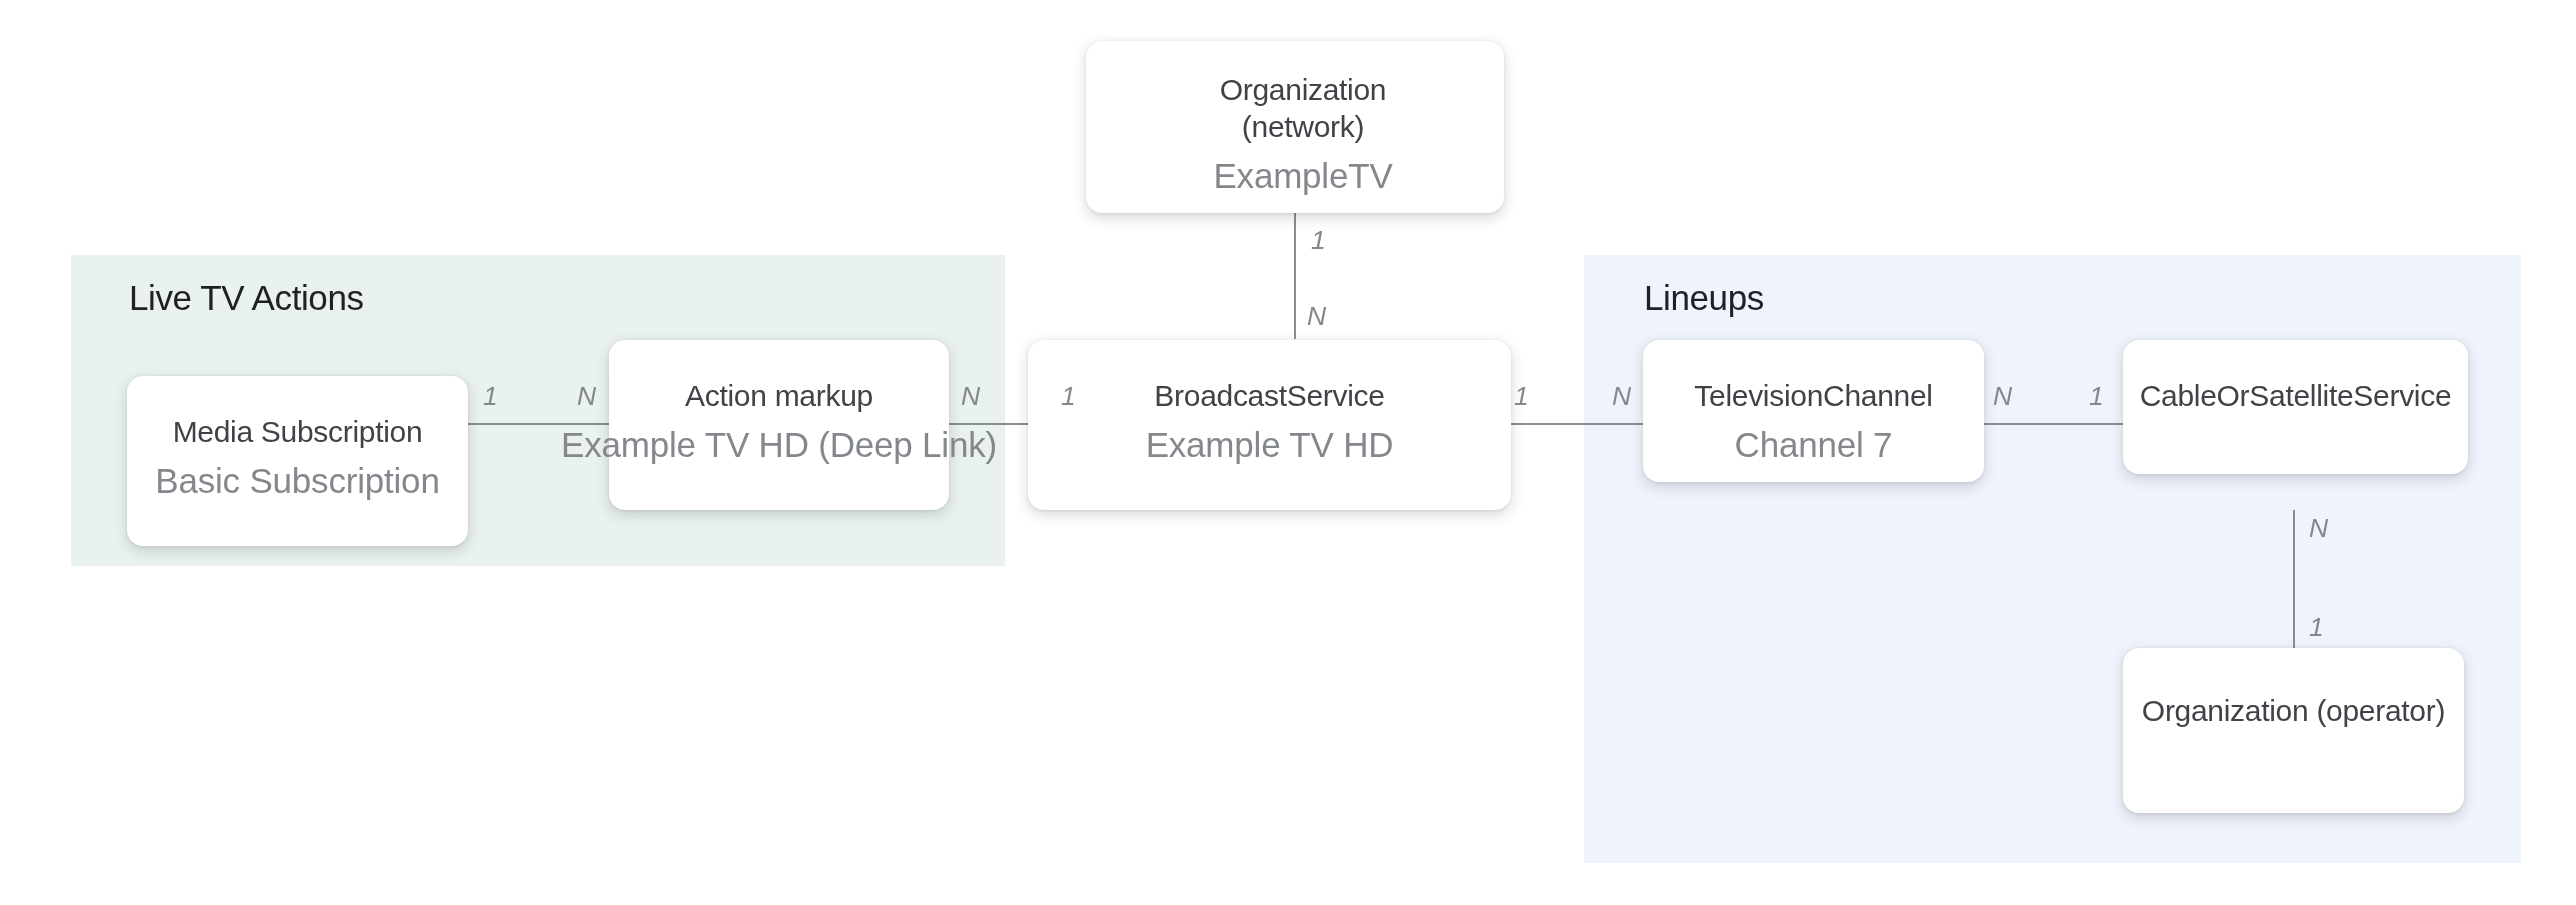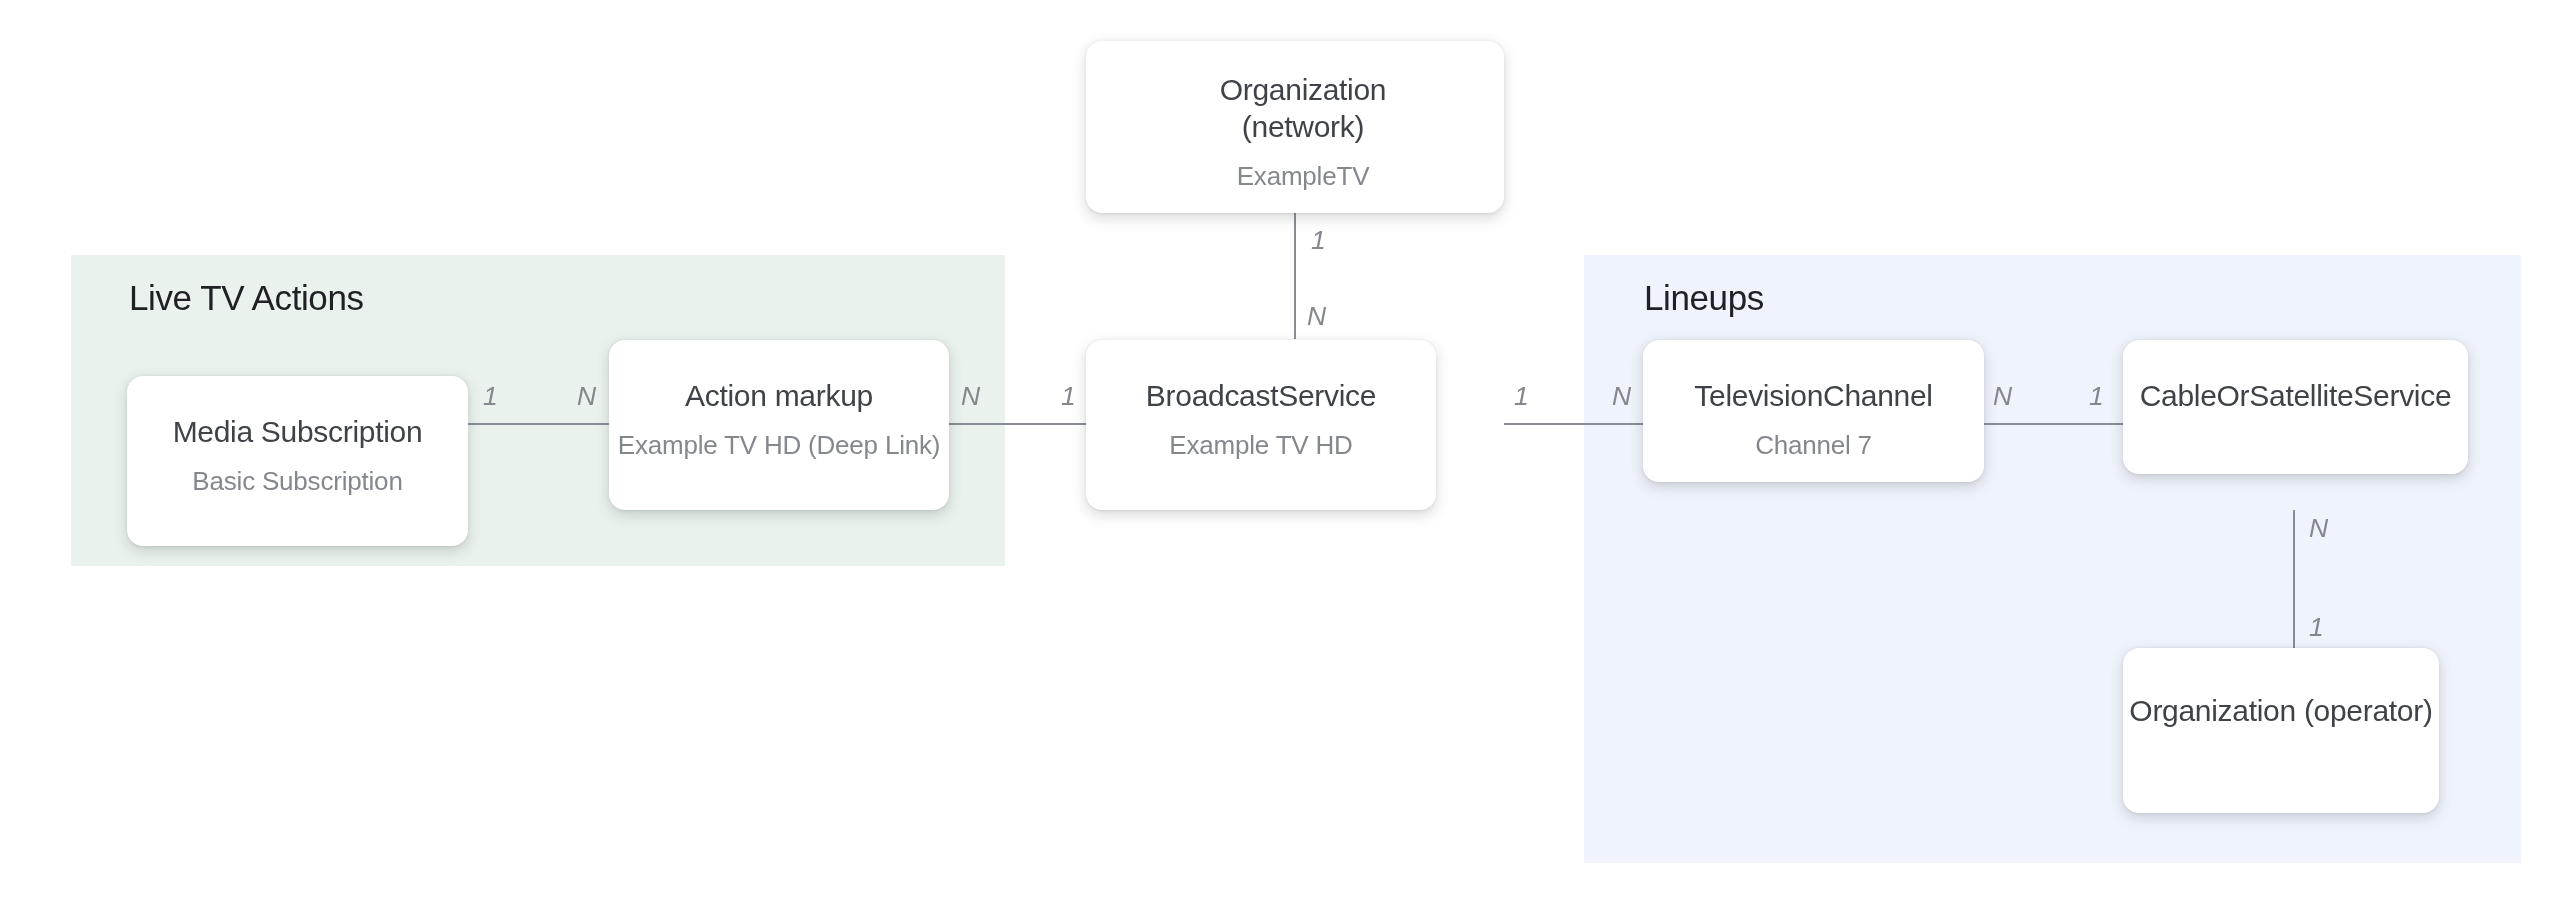--- a/index.html
+++ b/index.html
@@ -39,21 +39,21 @@
   .node .title {
     font-size: 30px;
     line-height: 37px;
     color: #3F4347;
     text-align: center;
     white-space: nowrap;
     letter-spacing: -0.3px;
   }
   .node .subtitle {
     margin-top: 14px;
-    font-size: 26px;
+    font-size: 35px;
     line-height: 34px;
     color: #84888D;
     text-align: right;
     white-space: nowrap;
     letter-spacing: -0.2px;
   }
   .node.pad-sm { padding-top: 30px; padding-left: 16px; }
   .node.pad-lg { padding-top: 44px; }
   .edge {
     position: absolute;
@@ -119,32 +119,32 @@
   <div class="node" style="left:127px; top:340px; width:341px; height:170px;margin-top:36px;">
     <div class="title">Media Subscription</div>
     <div class="subtitle">Basic Subscription</div>
   </div>
 
   <div class="node" style="left:609px; top:340px; width:340px; height:170px;">
     <div class="title">Action markup</div>
     <div class="subtitle">Example TV HD (Deep Link)</div>
   </div>
 
-  <div class="node" style="left:1086px; top:340px; width:350px; height:170px;">
+  <div class="node" style="left:1028px; top:340px; width:483px; height:170px;">
     <div class="title">BroadcastService</div>
     <div class="subtitle">Example TV HD</div>
   </div>
 
   <div class="node" style="left:1643px; top:340px; width:341px; height:142px;">
     <div class="title">TelevisionChannel</div>
     <div class="subtitle">Channel 7</div>
   </div>
 
   <div class="node" style="left:2123px; top:340px; width:345px; height:134px;">
     <div class="title">CableOrSatelliteService</div>
   </div>
 
-  <div class="node pad-lg" style="left:2123px; top:648px; width:316px; height:165px;">
+  <div class="node pad-lg" style="left:2123px; top:648px; width:341px; height:165px;">
     <div class="title">Organization (operator)</div>
   </div>
 
 </div>
 
 
 </body></html>

